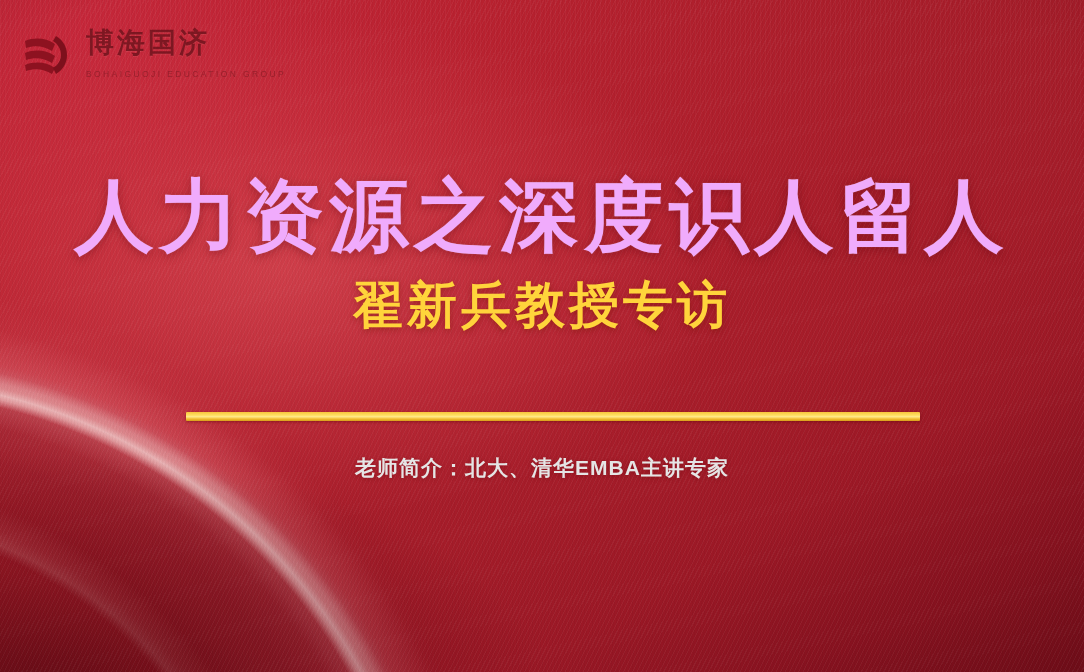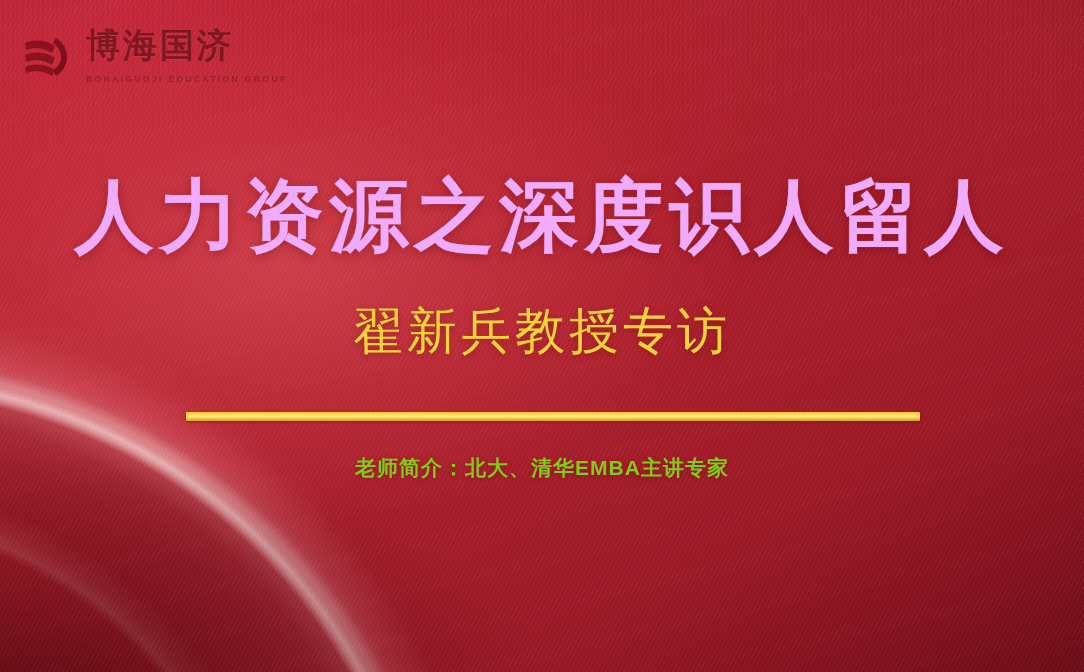--- a/index.html
+++ b/index.html
@@ -157,32 +157,32 @@
     display:flex; align-items:center; gap:12px;
     z-index:8;
   }
   #logo-mark {
     position:relative;
     width:52px; height:52px;
     flex:0 0 52px;
   }
   #logo-wordmark { position:relative; }
   #logo-cn {
-    font-size:34px; line-height:1;
+    font-size:28px; line-height:1;
     font-weight:700;
     letter-spacing:3px;
     color:rgba(104,16,24,0.78);
     text-shadow:0 1px 0 rgba(255,170,170,0.10);
     white-space:nowrap;
   }
   #logo-en {
     margin-top:12px;
     font-size:8.5px;
     letter-spacing:2.4px;
-    font-weight:700;
+    font-weight:400;
     color:rgba(124,26,34,0.62);
     white-space:nowrap;
     text-align:left;
   }
 
   
   #headline {
     position:absolute; left:0; right:0; top:174px;
     text-align:center;
     z-index:7;
@@ -191,24 +191,24 @@
     font-size:79px;
     line-height:1.06;
     font-weight:700;
     color:#f0abfc;
     letter-spacing:6px;
     white-space:nowrap;
     text-shadow:0 2px 10px rgba(90,0,12,0.38), 0 0 1px rgba(255,255,255,.5);
   }
 
   #title-sub {
-    margin-top:46px;
+    margin-top:20px;
     font-size:50px;
     line-height:1.1;
-    font-weight:400;
+    font-weight:700;
     letter-spacing:4px;
     white-space:nowrap;
     color:#ffd43b;
     text-shadow:0 2px 6px rgba(110,20,0,0.45);
   }
 
   
   #divider {
     position:absolute;
     left:186px; top:412px; width:734px; height:9px;
@@ -220,21 +220,21 @@
 
   
   #bio {
     position:absolute; left:0; right:0; top:452px;
     text-align:center; z-index:7;
   }
   .bio-line {
     font-size:21px;
     line-height:1.52;
     font-weight:700;
-    color:#84cc16;
+    color:#e5e5e5;
     letter-spacing:1px;
     white-space:nowrap;
     text-shadow:0 1px 4px rgba(100,0,12,0.45);
   }
 </style>
 </head>
 <body>
 
 <div id="slide">
 

